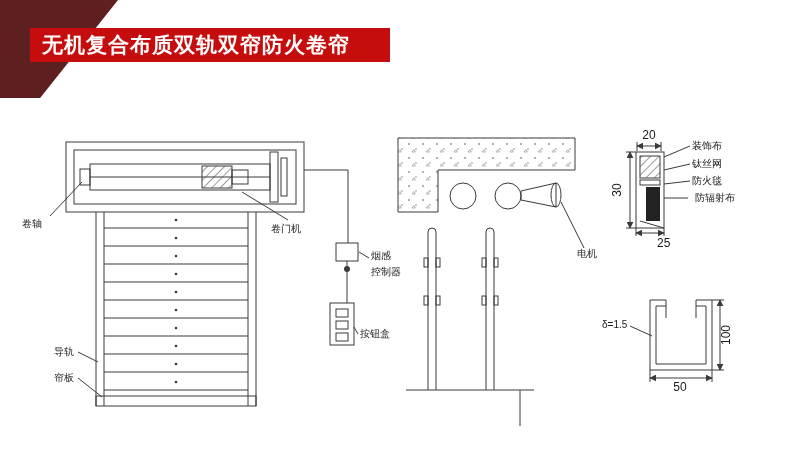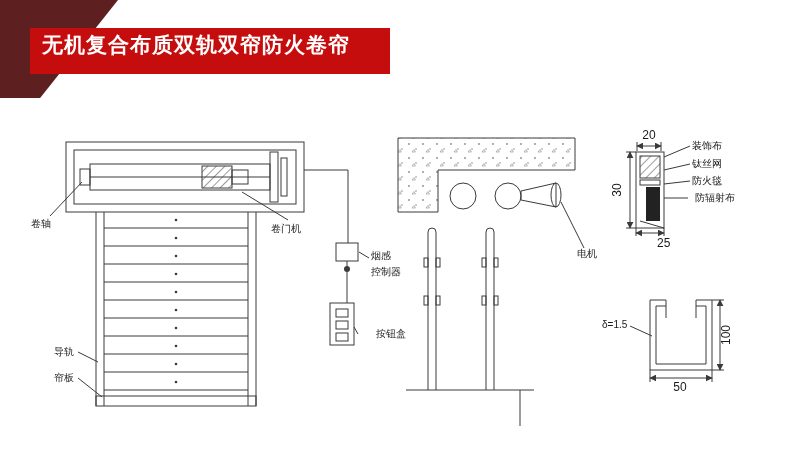--- a/index.html
+++ b/index.html
@@ -6,21 +6,21 @@
   .stage {
     position:relative; width:790px; height:454px; background:#ffffff;
     font-family:"Liberation Sans", sans-serif; overflow:hidden;
   }
   .corner {
     position:absolute; left:0; top:0; width:118px; height:98px;
     background:#5d1f1f;
     clip-path:polygon(0 0, 100% 0, 34% 100%, 0 100%);
   }
   .banner {
-    position:absolute; left:30px; top:28px; width:360px; height:46px;
+    position:absolute; left:30px; top:28px; width:360px; height:34px;
     background:#c50d0d; color:#ffffff; font-size:21px; font-weight:bold;
     line-height:34px; padding-left:12px; box-sizing:border-box; letter-spacing:1px;
   }
   .lbl { position:absolute; font-size:10px; color:#1a1a1a; white-space:nowrap; }
   .dim { position:absolute; font-size:12px; color:#1a1a1a; white-space:nowrap; }
   .cap { position:absolute; font-size:14px; color:#111111; border-bottom:1px solid #333;
          padding-bottom:1px; letter-spacing:1px; white-space:nowrap; }
   .rot { transform:rotate(-90deg); transform-origin:center center; }
   svg.draw { position:absolute; left:0; top:0; }
 </style>
@@ -173,27 +173,27 @@
         <line x1="712" y1="370" x2="724" y2="370"></line>
         <line x1="720" y1="300" x2="720" y2="370" marker-start="url(#arr)" marker-end="url(#arr)"></line>
 
         <line x1="650" y1="370" x2="650" y2="382"></line>
         <line x1="712" y1="370" x2="712" y2="382"></line>
         <line x1="650" y1="378" x2="712" y2="378" marker-start="url(#arr)" marker-end="url(#arr)"></line>
       </g>
     </g>
   </svg>
 
-  <div class="lbl" style="left:31px; top:217px;">卷轴</div>
+  <div class="lbl" style="left:22px; top:217px;">卷轴</div>
   <div class="lbl" style="left:271px; top:222px;">卷门机</div>
   <div class="lbl" style="left:54px; top:345px;">导轨</div>
   <div class="lbl" style="left:54px; top:371px;">帘板</div>
   <div class="lbl" style="left:371px; top:249px;">烟感</div>
   <div class="lbl" style="left:371px; top:265px;">控制器</div>
-  <div class="lbl" style="left:376px; top:327px;font-family:Liberation Serif, serif;">按钮盒</div>
+  <div class="lbl" style="left:360px; top:327px;font-family:Liberation Serif, serif;">按钮盒</div>
   <div class="lbl" style="left:577px; top:247px;">电机</div>
 
   <div class="lbl" style="left:692px; top:139px;">装饰布</div>
   <div class="lbl" style="left:692px; top:157px;">钛丝网</div>
   <div class="lbl" style="left:692px; top:174px;">防火毯</div>
   <div class="lbl" style="left:689px; top:191px;padding-left:6px;">防辐射布</div>
 
   <div class="dim" style="left:640px; top:128px; width:18px; text-align:center;">20</div>
   <div class="dim rot" style="left:610px; top:183px;">30</div>
   <div class="dim" style="left:657px; top:236px; width:20px; text-align:left;">25</div>

